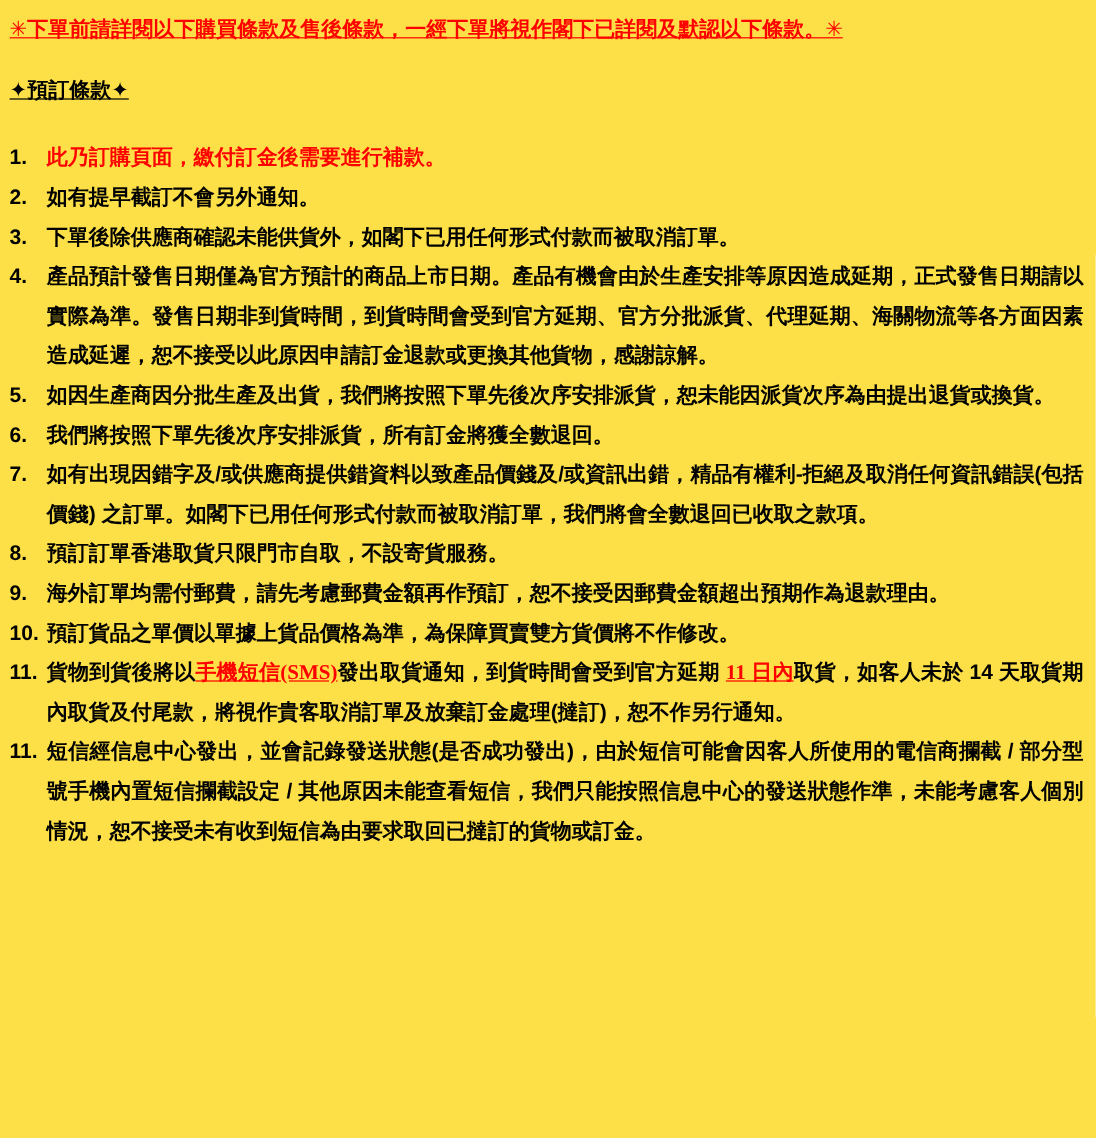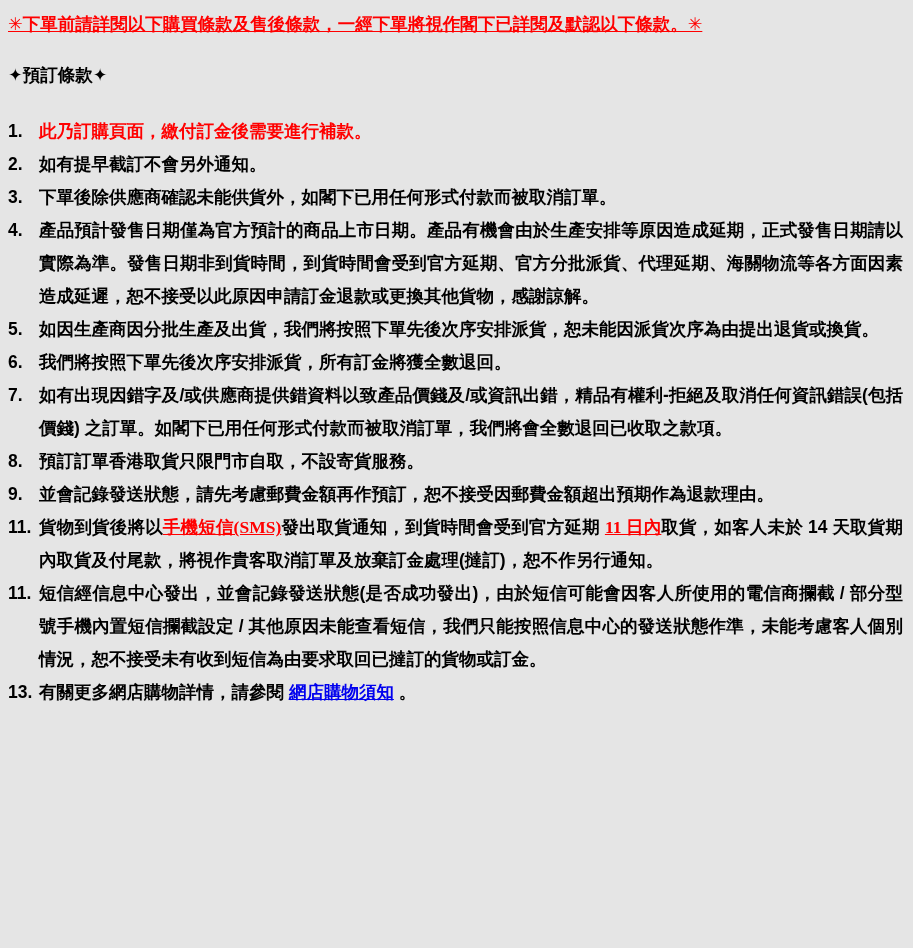--- a/index.html
+++ b/index.html
@@ -6,31 +6,32 @@
   html, body { margin: 0; padding: 0; background: #ffffff; }
   body {
     font-family: "Liberation Sans", "DejaVu Sans", sans-serif;
     font-weight: bold;
     color: #000000;
   }
   .page {
     width: 913px;
     min-height: 948px;
     padding: 12px 10px 0 8px;
-    background: #e5e5e5;
+    background: #fde047;
   }
   .doc-title {
     color: #ff0000;
     text-decoration: underline;
     font-size: 17.5px;
     line-height: 1.45;
     margin: 0 0 26px 0;
   }
   .section-heading {
     color: #000000;
+    text-decoration: underline;
     font-size: 17.5px;
     margin: 0 0 28px 0;
   }
   .terms-list { margin: 0; padding: 0; }
   .term {
     display: flex;
     font-size: 17.5px;
     line-height: 33px;
   }
   .term .num {
@@ -81,28 +82,28 @@
       <div class="term">
         <div class="num">7.</div>
         <div class="body"><span>如有出現因錯字及/或供應商提供錯資料以致產品價錢及/或資訊出錯，精品有權利-拒絕及取消任何資訊錯誤(包括價錢) 之訂單。如閣下已用任何形式付款而被取消訂單，我們將會全數退回已收取之款項。</span></div>
       </div>
       <div class="term">
         <div class="num">8.</div>
         <div class="body"><span>預訂訂單香港取貨只限門市自取，不設寄貨服務。</span></div>
       </div>
       <div class="term">
         <div class="num">9.</div>
-        <div class="body"><span>並會記錄發送狀態，請先考慮郵費金額再作預訂，恕不接受因郵費金額超出預期作為退款理由。</span></div>
+        <div class="body"><span>海外訂單均需付郵費，請先考慮郵費金額再作預訂，恕不接受因郵費金額超出預期作為退款理由。</span></div>
+      </div>
+      <div class="term">
+        <div class="num">10.</div>
+        <div class="body"><span>預訂貨品之單價以單據上貨品價格為準，為保障買賣雙方貨價將不作修改。</span></div>
       </div>
       <div class="term">
         <div class="num">11.</div>
         <div class="body"><span>貨物到貨後將以</span><span class="seg-red-link">手機短信(SMS)</span><span>發出取貨通知，到貨時間會受到官方延期 </span><span class="seg-red-link">11 日內</span><span>取貨，如客人未於 14 天取貨期內取貨及付尾款，將視作貴客取消訂單及放棄訂金處理(撻訂)，恕不作另行通知。</span></div>
       </div>
       <div class="term">
         <div class="num">11.</div>
         <div class="body"><span>短信經信息中心發出，並會記錄發送狀態(是否成功發出)，由於短信可能會因客人所使用的電信商攔截 / 部分型號手機內置短信攔截設定 / 其他原因未能查看短信，我們只能按照信息中心的發送狀態作準，未能考慮客人個別情況，恕不接受未有收到短信為由要求取回已撻訂的貨物或訂金。</span></div>
       </div>
-      <div class="term">
-        <div class="num">13.</div>
-        <div class="body"><span>有關更多網店購物詳情，請參閱 </span><span class="seg-blue-link">網店購物須知</span><span> 。</span></div>
-      </div>
     </div>
 </div>
 
 </body></html>

